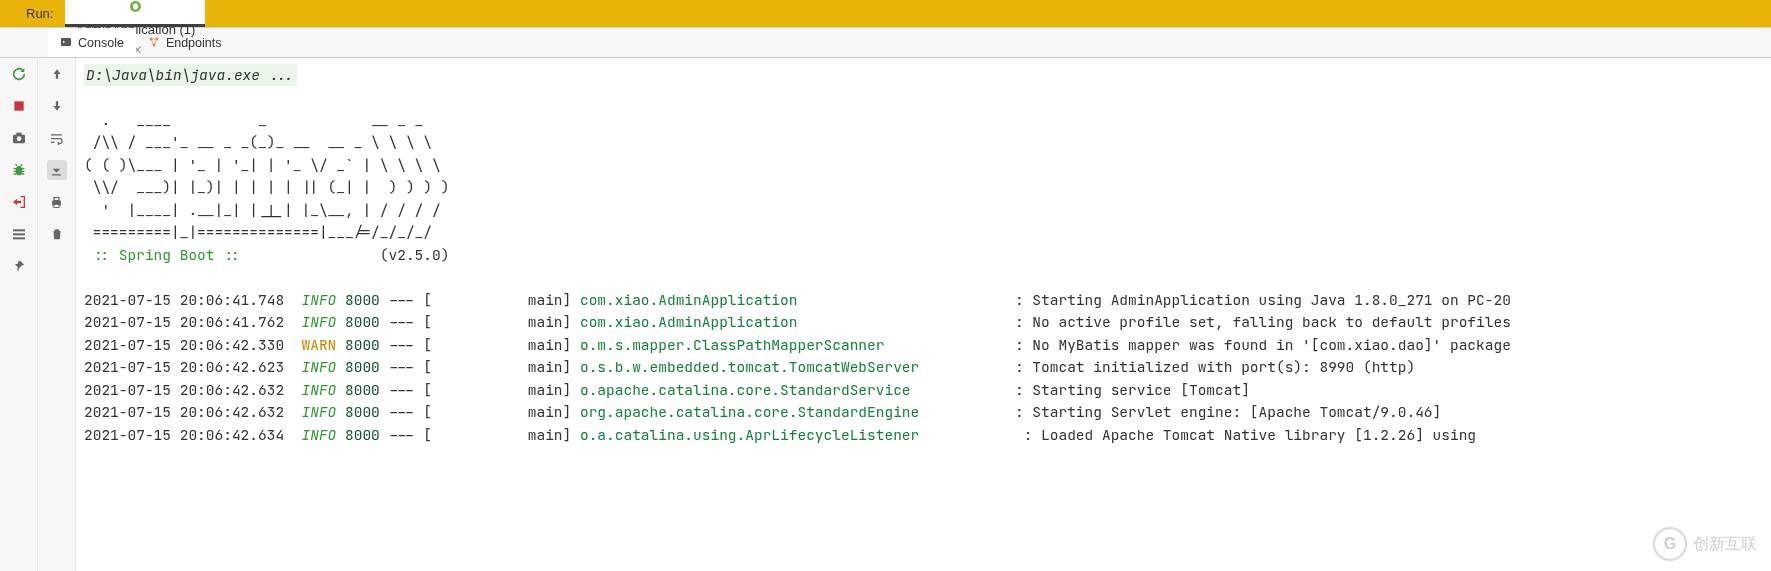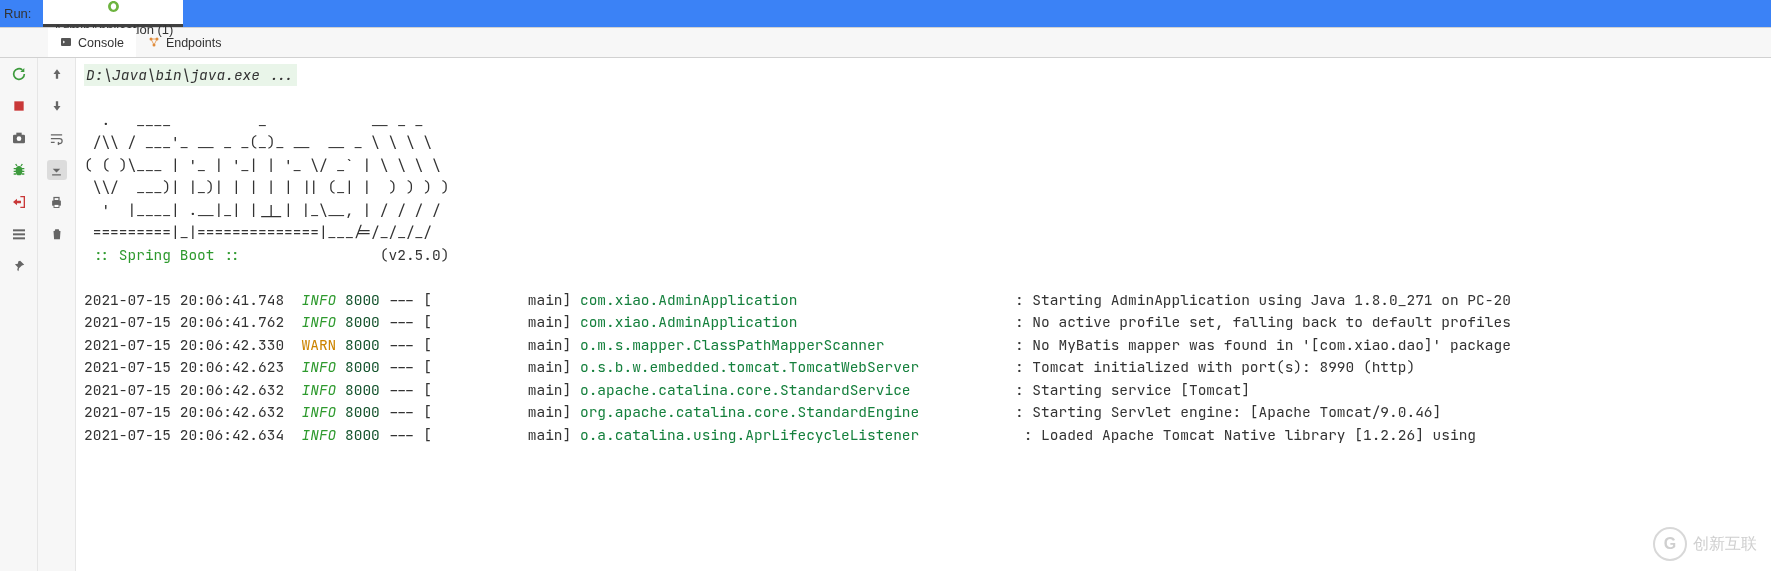--- a/index.html
+++ b/index.html
@@ -11,22 +11,22 @@
   width: 1771px;
   height: 571px;
   overflow: hidden;
   position: relative;
 }
 .top-bar {
   height: 28px;
   display: flex;
   align-items: center;
   border-bottom: 1px solid #d1d1d1;
-  background: #3b82f6;
-  padding-left: 4px;
+  background: #eab308;
+  padding-left: 26px;
 }
 .run-label { font-size: 13px; color: #333; margin-right: 12px; }
 .config-tab {
   display: flex; align-items: center; gap: 6px;
   height: 27px; padding: 0 10px;
   border-bottom: 3px solid #404040;
   background: #fff;
   flex-direction: column;
 }
 .config-tab .spring-leaf { color: #6db33f; font-size: 12px; }

